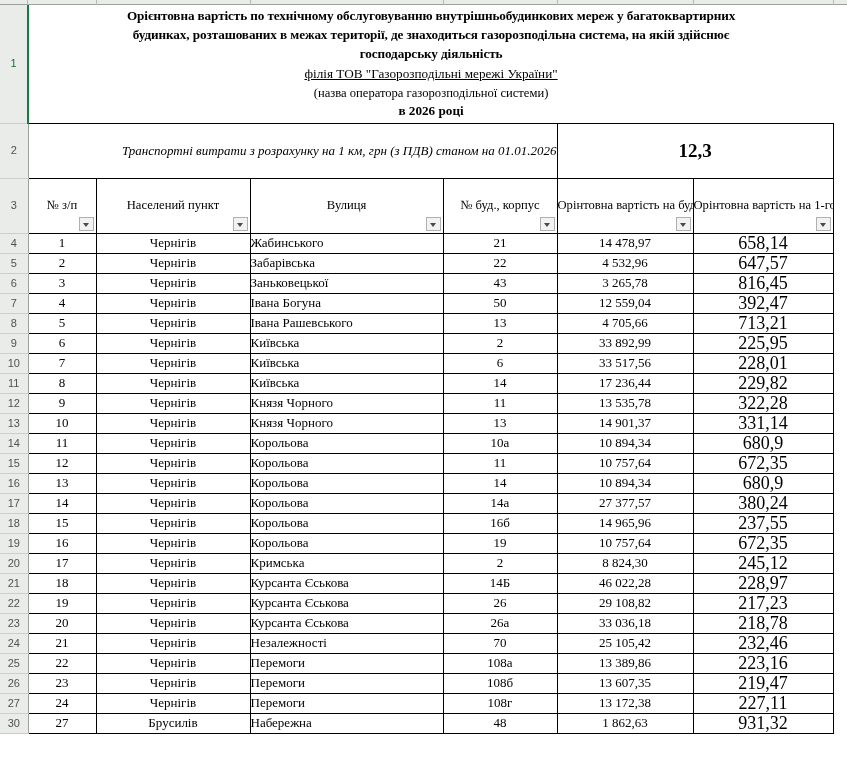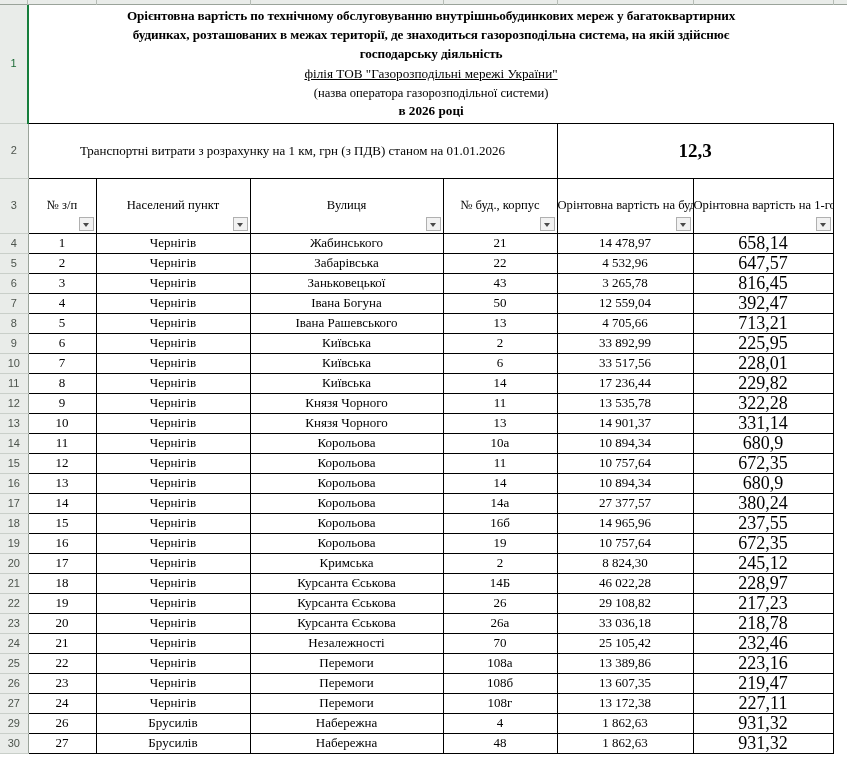--- a/index.html
+++ b/index.html
@@ -110,23 +110,24 @@
   }
   .t-year {
     font-size: 13.2px;
     font-weight: bold;
     line-height: 1.35;
   }
 
   
   td.transp-label {
     border: 1px solid #000;
-    text-align: center;
+    text-align: right;
     padding-left: 8px;
     font-size: 13px;
+    font-style: italic;
   }
   td.transp-value {
     border: 1px solid #000;
     text-align: center;
     font-size: 19px;
     font-weight: bold;
   }
 
   
   td.hcell {
@@ -153,21 +154,21 @@
     left: 3px; top: 5px;
     width: 0; height: 0;
     border-left: 3.5px solid transparent;
     border-right: 3.5px solid transparent;
     border-top: 4px solid #4a4a4a;
   }
 
   
   td.c-num    { text-align: center; font-size: 13px; }
   td.c-town   { text-align: center; font-size: 13px; }
-  td.c-street { text-align: center; font-size: 13px; }
+  td.c-street { text-align: left; font-size: 13px; }
   td.c-bld    { text-align: center; font-size: 13px; }
   td.c-cost   { text-align: center; font-size: 13px; font-weight: normal; }
   td.c-cons   { text-align: center; font-size: 18px; }
 
   
   td.pad { border: none; background: #fff; }
 </style>
 </head>
 <body>
 
@@ -493,30 +494,20 @@
           <td class="rowhead">27</td>
           <td class="cell c-num">24</td>
           <td class="cell c-town">Чернігів</td>
           <td class="cell c-street">Перемоги</td>
           <td class="cell c-bld">108г</td>
           <td class="cell c-cost">13 172,38</td>
           <td class="cell c-cons">227,11</td>
           <td class="pad"></td>
         </tr>
         <tr style="height: 20px;">
-          <td class="rowhead">29</td>
-          <td class="cell c-num">26</td>
-          <td class="cell c-town">Брусилів</td>
-          <td class="cell c-street">Набережна</td>
-          <td class="cell c-bld">4</td>
-          <td class="cell c-cost">1 862,63</td>
-          <td class="cell c-cons">931,32</td>
-          <td class="pad"></td>
-        </tr>
-        <tr style="height: 20px;">
           <td class="rowhead">30</td>
           <td class="cell c-num">27</td>
           <td class="cell c-town">Брусилів</td>
           <td class="cell c-street">Набережна</td>
           <td class="cell c-bld">48</td>
           <td class="cell c-cost">1 862,63</td>
           <td class="cell c-cons">931,32</td>
           <td class="pad"></td>
         </tr>
       </tbody>

